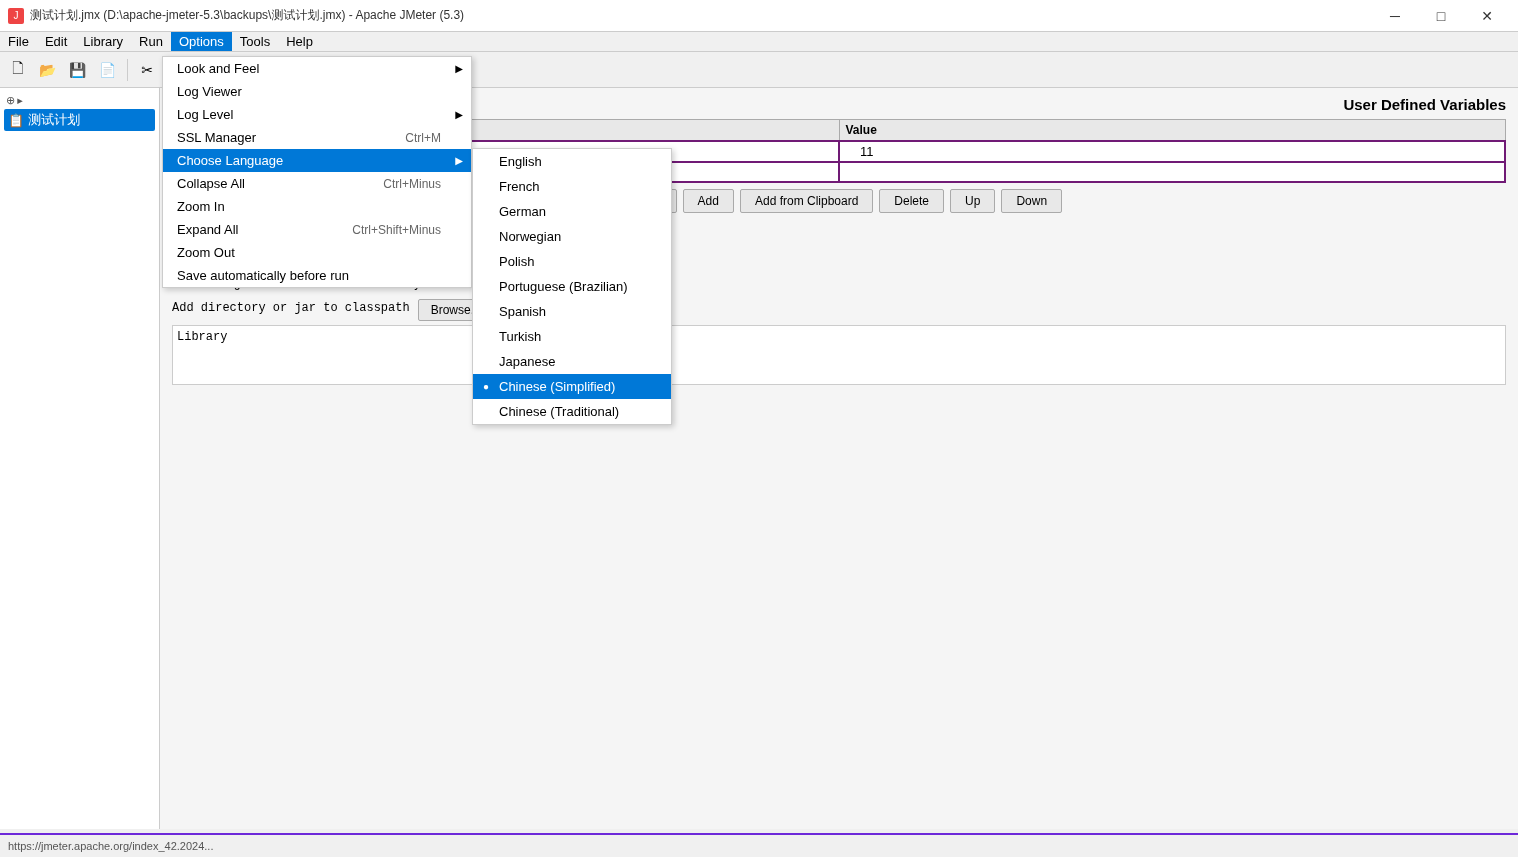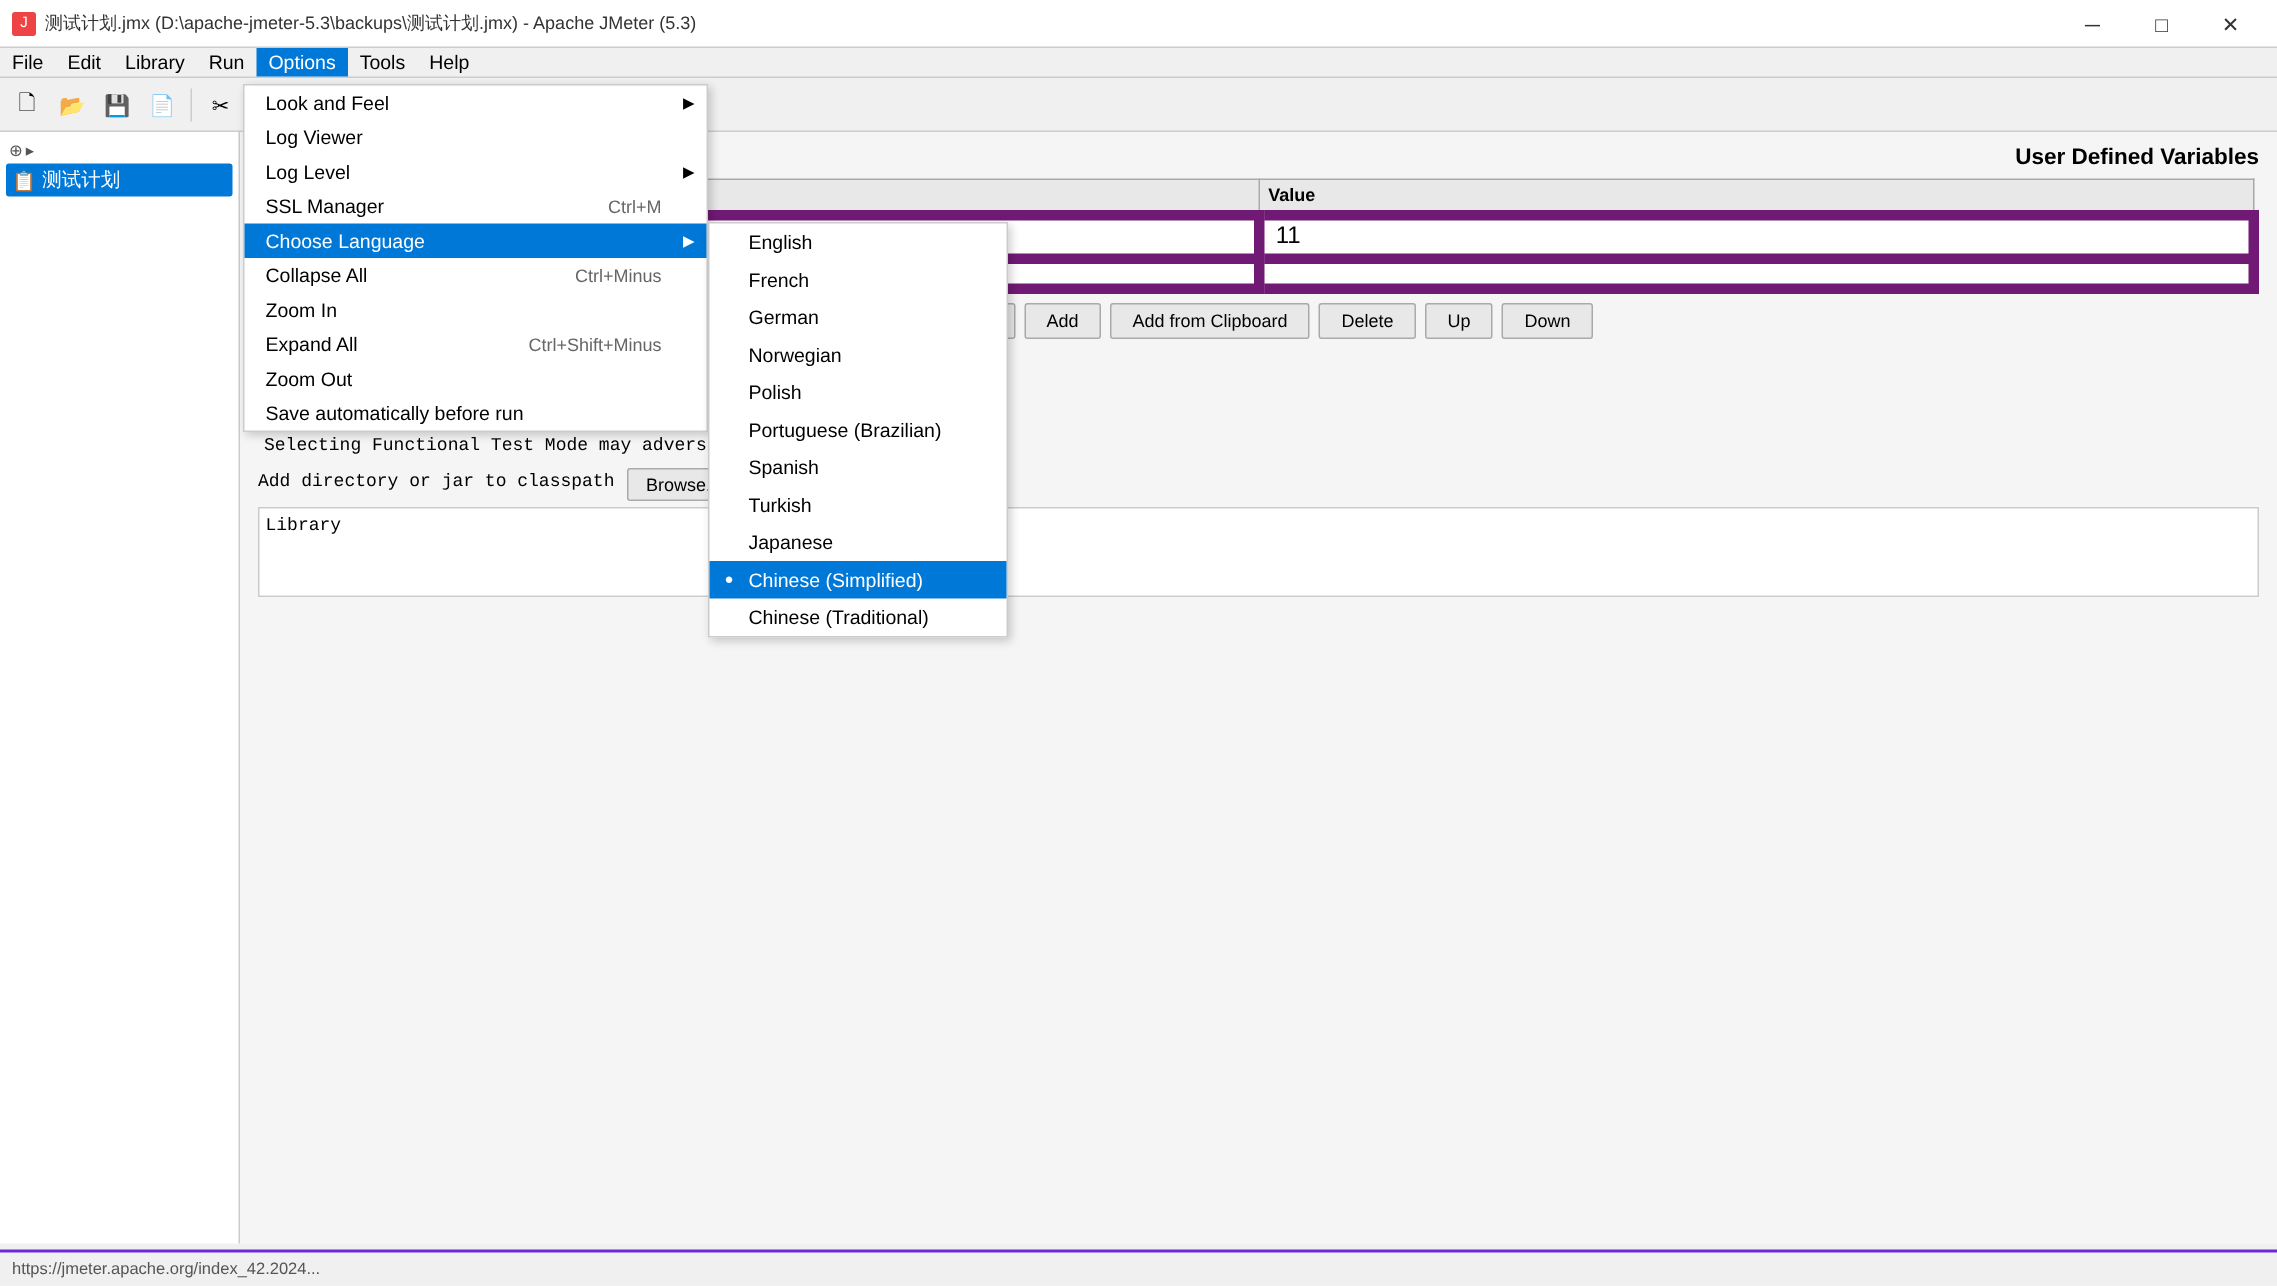--- a/index.html
+++ b/index.html
@@ -159,23 +159,23 @@
       border: 1px solid #ccc;
     }
     .udv-table th {
       background: #e8e8e8;
       border: 1px solid #aaa;
       padding: 3px 6px;
       text-align: left;
       font-size: 12px;
     }
     .udv-table td {
-      border: 7px solid #701a75;
-      padding: 2px 8px;
-      font-size: 16px;
+      border: 2px solid #701a75;
+      padding: 2px 20px;
+      font-size: 13px;
       background: white;
       min-height: 20px;
     }
 
     
     .action-buttons {
       display: flex;
       gap: 6px;
       padding: 6px 12px;
       justify-content: center;

